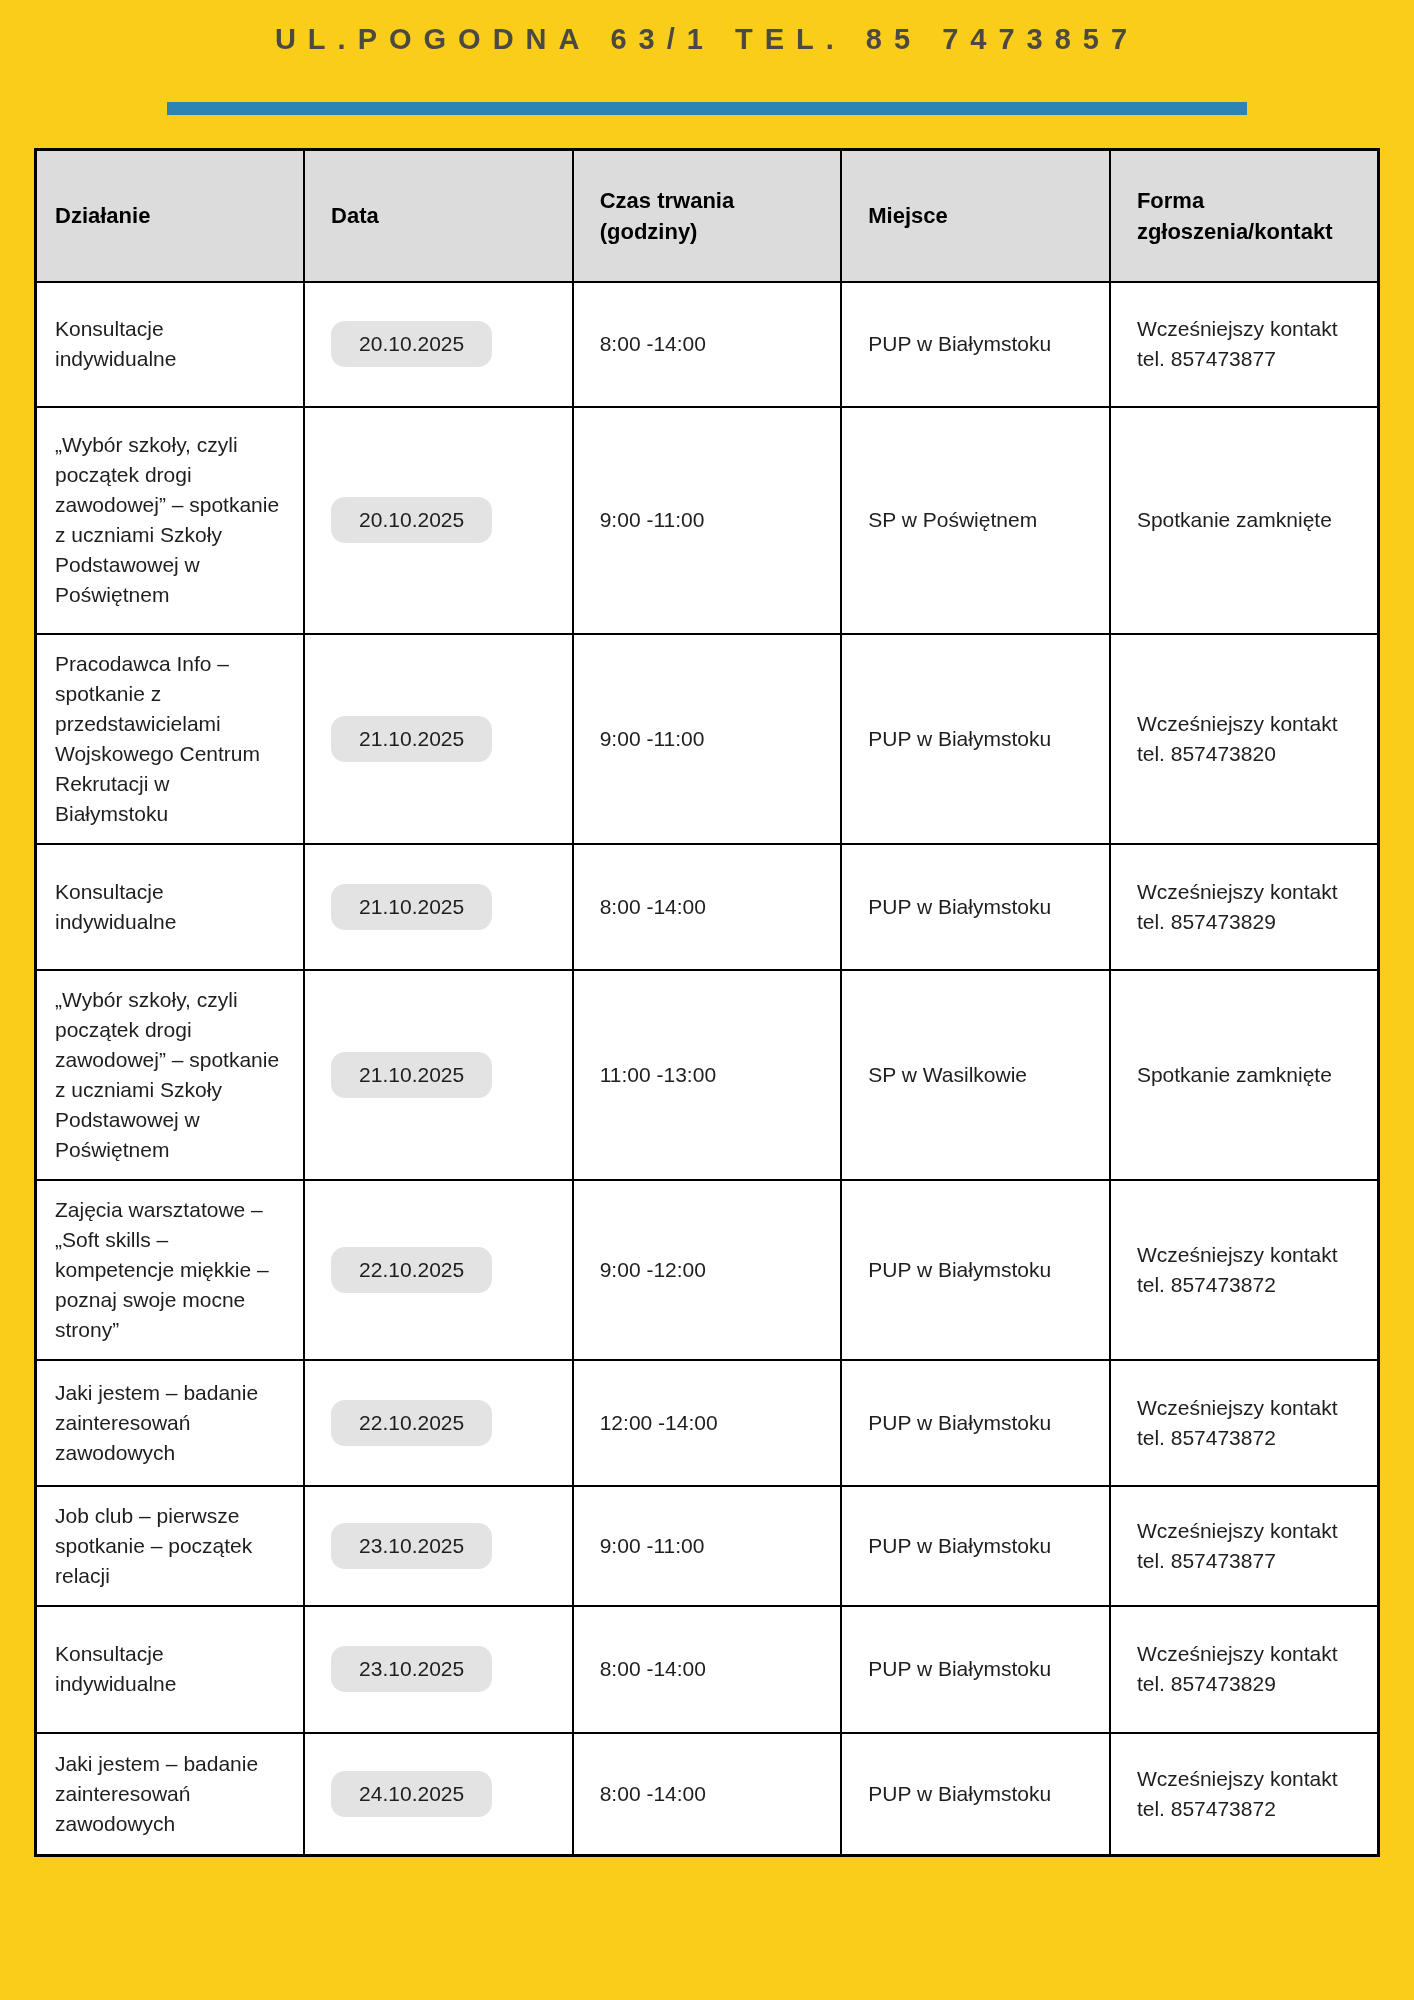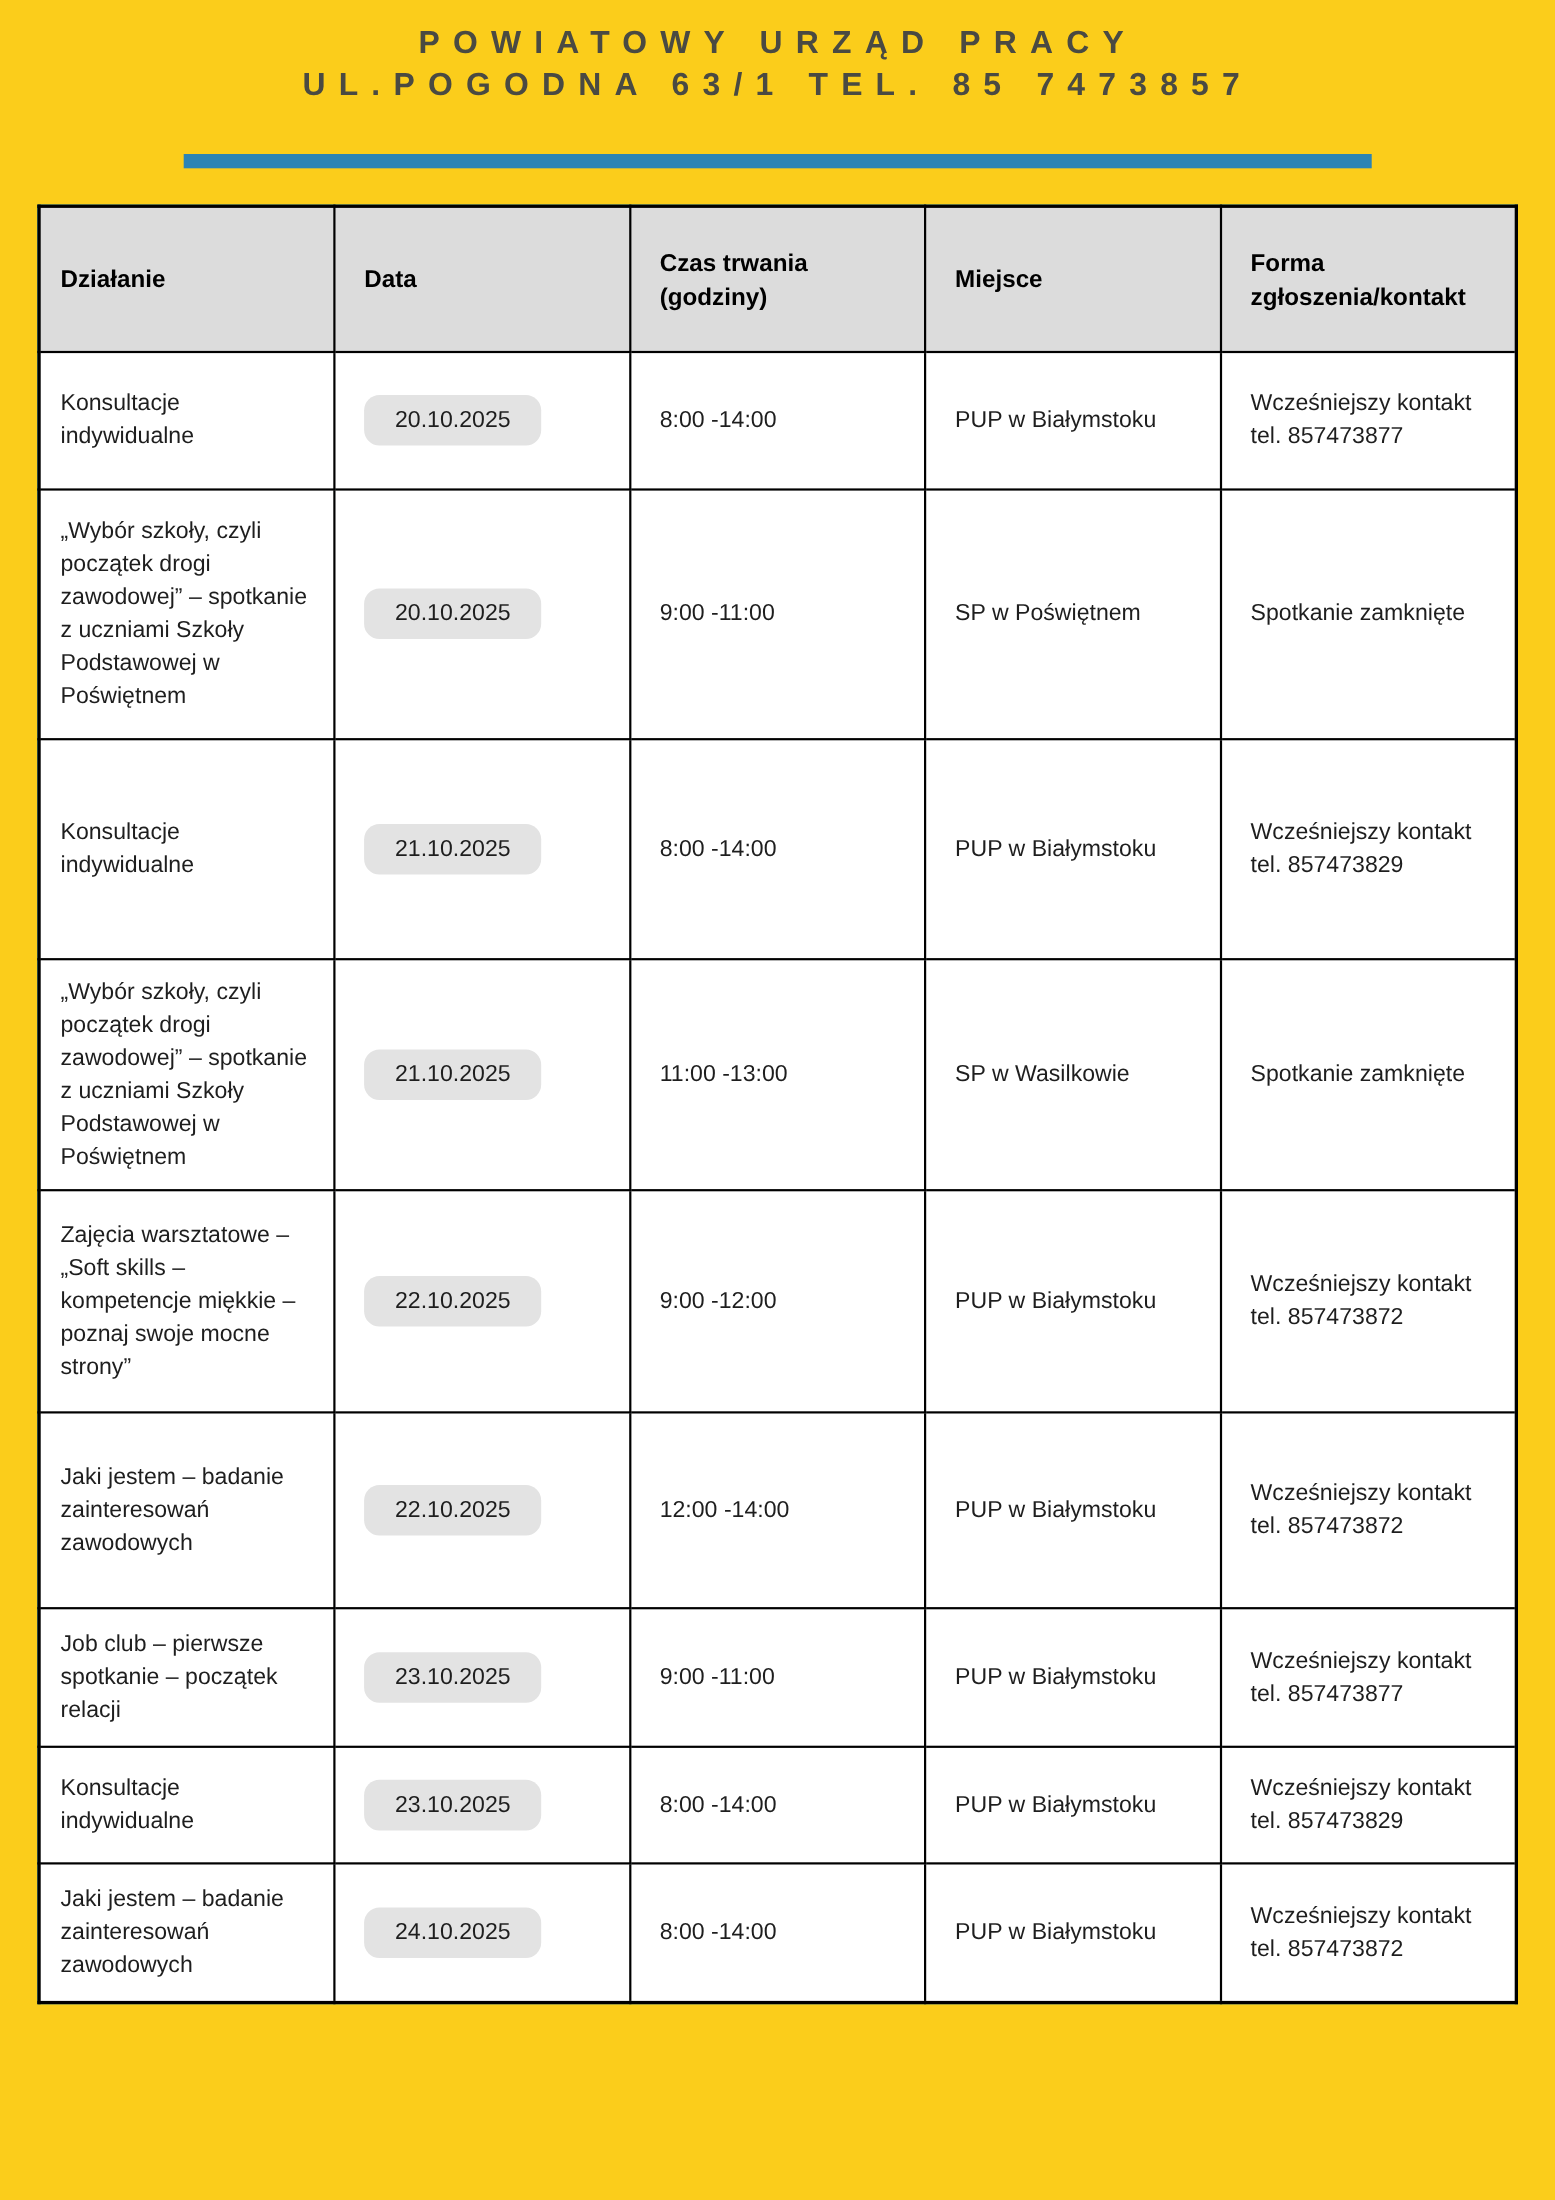--- a/index.html
+++ b/index.html
@@ -75,21 +75,20 @@
   tbody tr:nth-child(8)  { height: 106px; }
   tbody tr:nth-child(9)  { height: 127px; }
   tbody tr:nth-child(10) { height: 123px; }
 </style>
 </head>
 <body>
 
 <div class="page">
 
   <div class="letterhead">
-    <div class="lh-line">POWIATOWY URZĄD PRACY</div>
     <div class="lh-line">UL.POGODNA 63/1 TEL. 85 7473857</div>
   </div>
 
   <div class="divider"></div>
 
   <table class="schedule">
     <colgroup>
         <col>
         <col>
         <col>
@@ -123,20 +122,33 @@
 zawodowej” – spotkanie
 z uczniami Szkoły
 Podstawowej w
 Poświętnem</td>
         <td><span class="pill">20.10.2025</span></td>
         <td>9:00 -11:00</td>
         <td>SP w Poświętnem</td>
         <td>Spotkanie zamknięte</td>
       </tr>
       <tr>
+        <td>Pracodawca Info –
+spotkanie z
+przedstawicielami
+Wojskowego Centrum
+Rekrutacji w
+Białymstoku</td>
+        <td><span class="pill">21.10.2025</span></td>
+        <td>9:00 -11:00</td>
+        <td>PUP w Białymstoku</td>
+        <td>Wcześniejszy kontakt
+tel. 857473820</td>
+      </tr>
+      <tr>
         <td>Konsultacje
 indywidualne</td>
         <td><span class="pill">21.10.2025</span></td>
         <td>8:00 -14:00</td>
         <td>PUP w Białymstoku</td>
         <td>Wcześniejszy kontakt
 tel. 857473829</td>
       </tr>
       <tr>
         <td>„Wybór szkoły, czyli

